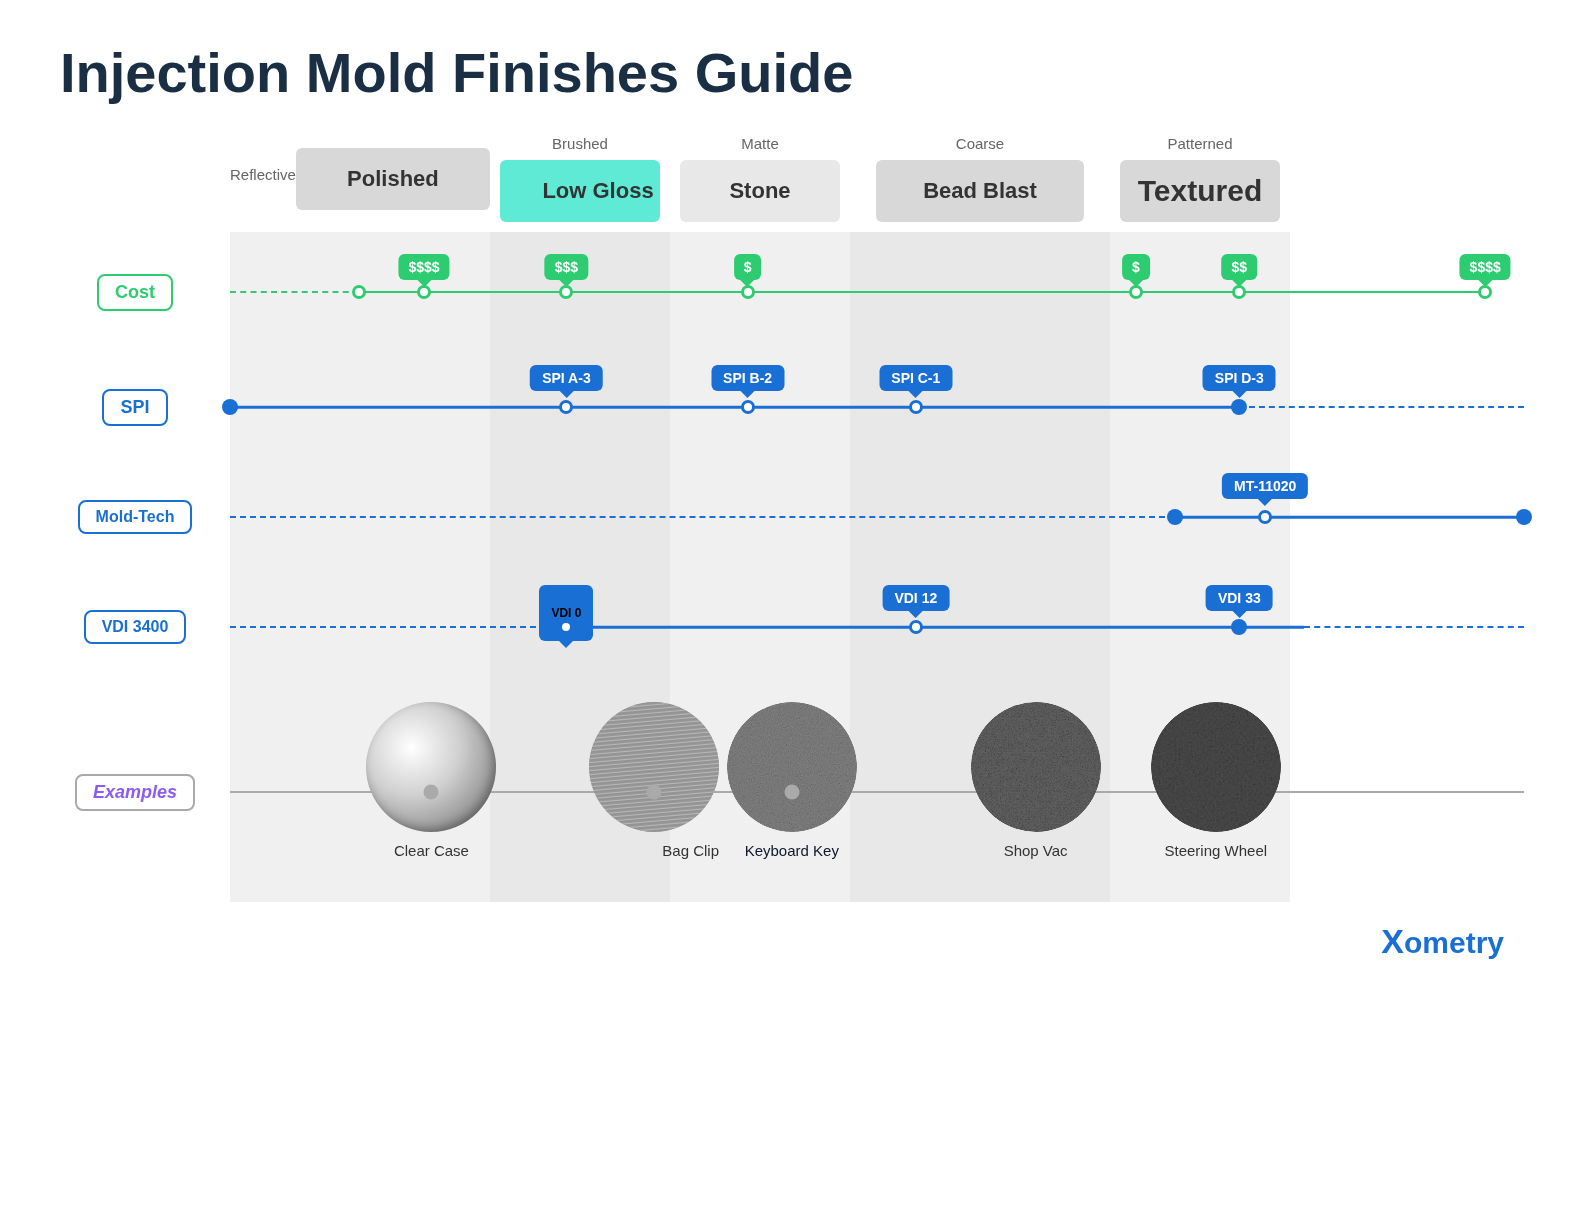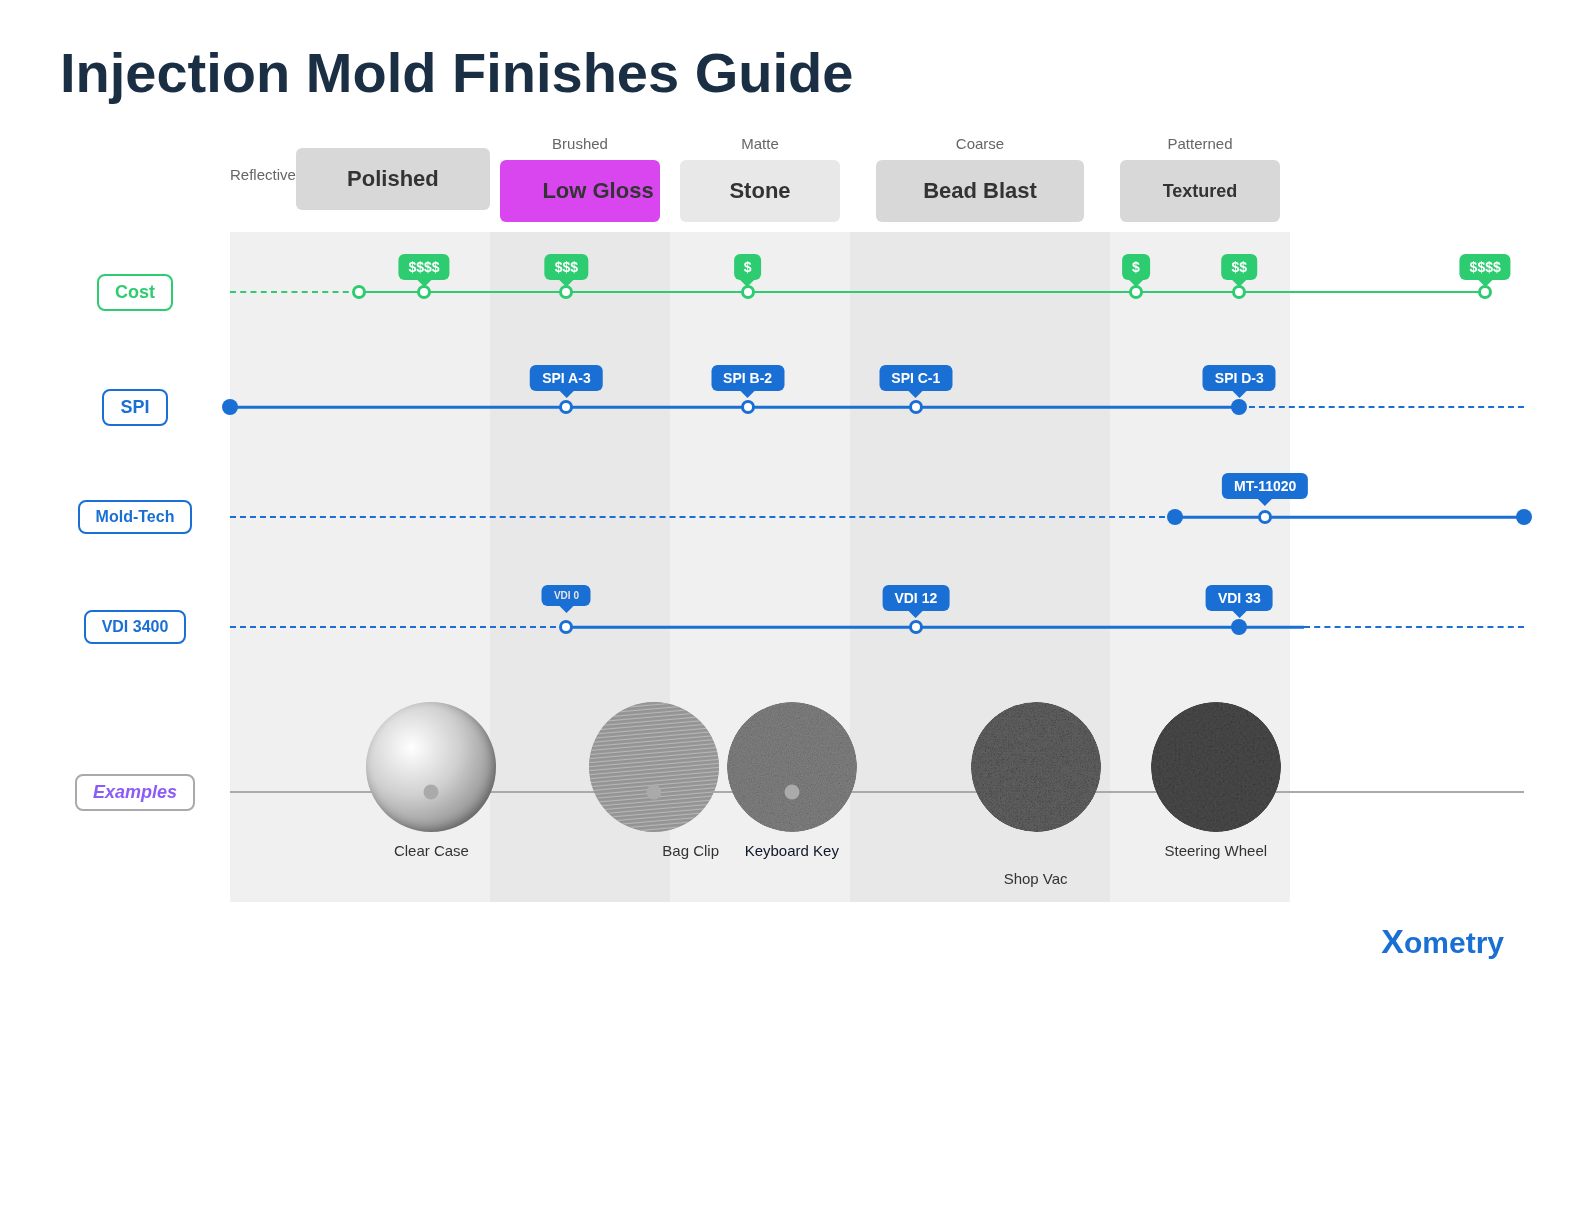--- a/index.html
+++ b/index.html
@@ -65,36 +65,36 @@
 
   <div style="display:flex; margin-left:170px; margin-bottom:0;">
 
     <div style="display:flex; flex-direction:row; align-items:center; width:260px; flex-shrink:0;">
       <div style="font-size:15px;color:#666;margin-bottom:8px;">Reflective</div>
       <div style="background:#d8d8d8;border-radius:6px;width:240px;height:62px;display:flex;align-items:center;justify-content:center;font-size:22px;font-weight:700;color:#333;">Polished</div>
     </div>
 
     <div style="display:flex; flex-direction:column; align-items:center; width:180px; flex-shrink:0;">
       <div style="font-size:15px;color:#666;margin-bottom:8px;">Brushed</div>
-      <div style="background:#d946ef;border-radius:6px;width:160px;height:62px;display:flex;align-items:center;justify-content:center;font-size:22px;font-weight:700;color:#333;padding-left:36px;">Low Gloss</div>
+      <div style="background:#5eead4;border-radius:6px;width:160px;height:62px;display:flex;align-items:center;justify-content:center;font-size:22px;font-weight:700;color:#333;padding-left:36px;">Low Gloss</div>
     </div>
 
     <div style="display:flex; flex-direction:column; align-items:center; width:180px; flex-shrink:0;">
       <div style="font-size:15px;color:#666;margin-bottom:8px;">Matte</div>
       <div style="background:#e8e8e8;border-radius:6px;width:160px;height:62px;display:flex;align-items:center;justify-content:center;font-size:22px;font-weight:700;color:#333;">Stone</div>
     </div>
 
     <div style="display:flex; flex-direction:column; align-items:center; width:260px; flex-shrink:0;">
       <div style="font-size:15px;color:#666;margin-bottom:8px;">Coarse</div>
       <div style="background:#d8d8d8;border-radius:6px;width:208px;height:62px;display:flex;align-items:center;justify-content:center;font-size:22px;font-weight:700;color:#333;">Bead Blast</div>
     </div>
 
     <div style="display:flex; flex-direction:column; align-items:center; width:180px; flex-shrink:0;">
       <div style="font-size:15px;color:#666;margin-bottom:8px;">Patterned</div>
-      <div style="background:#d8d8d8;border-radius:6px;width:160px;height:62px;display:flex;align-items:center;justify-content:center;font-size:18px;font-weight:700;color:#333;">Textured</div>
+      <div style="background:#d8d8d8;border-radius:6px;width:160px;height:62px;display:flex;align-items:center;justify-content:center;font-size:30px;font-weight:700;color:#333;">Textured</div>
     </div>
   </div>
 
   <div style="position:relative; margin-top:10px;">
 
     <div class="row" style="height:120px; position:relative; display:flex; align-items:center;">
 
       <div style="position:absolute; left:170px; width:260px; top:0; bottom:0; background:#f0f0f0;"></div>
       <div style="position:absolute; left:430px; width:180px; top:0; bottom:0; background:#e8e8e8;"></div>
       <div style="position:absolute; left:610px; width:180px; top:0; bottom:0; background:#f0f0f0;"></div>
@@ -260,21 +260,21 @@
 
       <div style="position:absolute; left:170px; right:0; top:0; bottom:0;">
 
         <div style="position:absolute; top:50%; left:0; width:26%; height:0; border-top:2.5px dashed #1a6fd4; transform:translateY(-50%);"></div>
 
         <div style="position:absolute; top:50%; left:26%; width:57%; height:2.5px; background:#1a6fd4; transform:translateY(-50%);"></div>
 
         <div style="position:absolute; top:50%; left:83%; right:0; height:0; border-top:2.5px dashed #1a6fd4; transform:translateY(-50%);"></div>
 
         <div style="position:absolute; top:12%; left:26%; transform:translateX(-50%);">
-          <div style="background:#1a6fd4; color:#e5e5e5; border-radius:6px; padding:5px 12px; font-size:10px; font-weight:700; white-space:nowrap; position:relative;">
+          <div style="background:#1a6fd4; color:#000000; border-radius:6px; padding:21px 12px; font-size:12px; font-weight:700; white-space:nowrap; position:relative;">
             <span>VDI 0</span>
             <div style="position:absolute; bottom:-7px; left:50%; transform:translateX(-50%); border:7px solid transparent; border-top-color:#1a6fd4; border-bottom:none;"></div>
           </div>
         </div>
         <div style="position:absolute; top:50%; left:26%; width:14px; height:14px; border-radius:50%; border:3px solid #1a6fd4; background:#fff; transform:translate(-50%,-50%);"></div>
 
         <div style="position:absolute; top:12%; left:53%; transform:translateX(-50%);">
           <div style="background:#1a6fd4; color:#fff; border-radius:6px; padding:5px 12px; font-size:14px; font-weight:700; white-space:nowrap; position:relative;">
             <span>VDI 12</span>
             <div style="position:absolute; bottom:-7px; left:50%; transform:translateX(-50%); border:7px solid transparent; border-top-color:#1a6fd4; border-bottom:none;"></div>
@@ -352,21 +352,21 @@
         </div>
         <div style="font-size:15px; color:#0f172a; text-align:center;">Keyboard Key</div>
       </div>
 
       <div style="position:absolute; left:calc(170px + 1060px * 0.19); top:50%; width:15px; height:15px; border-radius:50%; background:#aaa; transform:translate(-50%,-50%);"></div>
       <div style="position:absolute; left:calc(170px + 1060px * 0.40); top:50%; width:15px; height:15px; border-radius:50%; background:#aaa; transform:translate(-50%,-50%);"></div>
       <div style="position:absolute; left:calc(170px + 1060px * 0.53); top:50%; width:15px; height:15px; border-radius:50%; background:#aaa; transform:translate(-50%,-50%);"></div>
       <div style="position:absolute; left:calc(170px + 1060px * 0.76); top:50%; width:15px; height:15px; border-radius:50%; background:#aaa; transform:translate(-50%,-50%);"></div>
       <div style="position:absolute; left:calc(170px + 1060px * 0.93); top:50%; width:15px; height:15px; border-radius:50%; background:#aaa; transform:translate(-50%,-50%);"></div>
 
-      <div style="position:absolute; left:calc(170px + 1060px * 0.76); top:calc(50% - 90px); transform:translateX(-50%); display:flex; flex-direction:column; align-items:center;gap:28px;">
+      <div style="position:absolute; left:calc(170px + 1060px * 0.76); top:calc(50% - 90px); transform:translateX(-50%); display:flex; flex-direction:column; align-items:center;">
         <div style="width:130px; height:130px; border-radius:50%; overflow:hidden; margin-bottom:10px;">
           <svg width="130" height="130" viewBox="0 0 130 130">
             <defs>
               <clipPath id="circleClip3">
                   <circle cx="65" cy="65" r="65"></circle>
                 </clipPath>
               <filter id="coarse-noise">
                 <feTurbulence type="turbulence" baseFrequency="0.65" numOctaves="3" seed="2" stitchTiles="stitch"></feTurbulence>
                 <feColorMatrix type="saturate" values="0"></feColorMatrix>
                 <feBlend in="SourceGraphic" mode="multiply"></feBlend>

